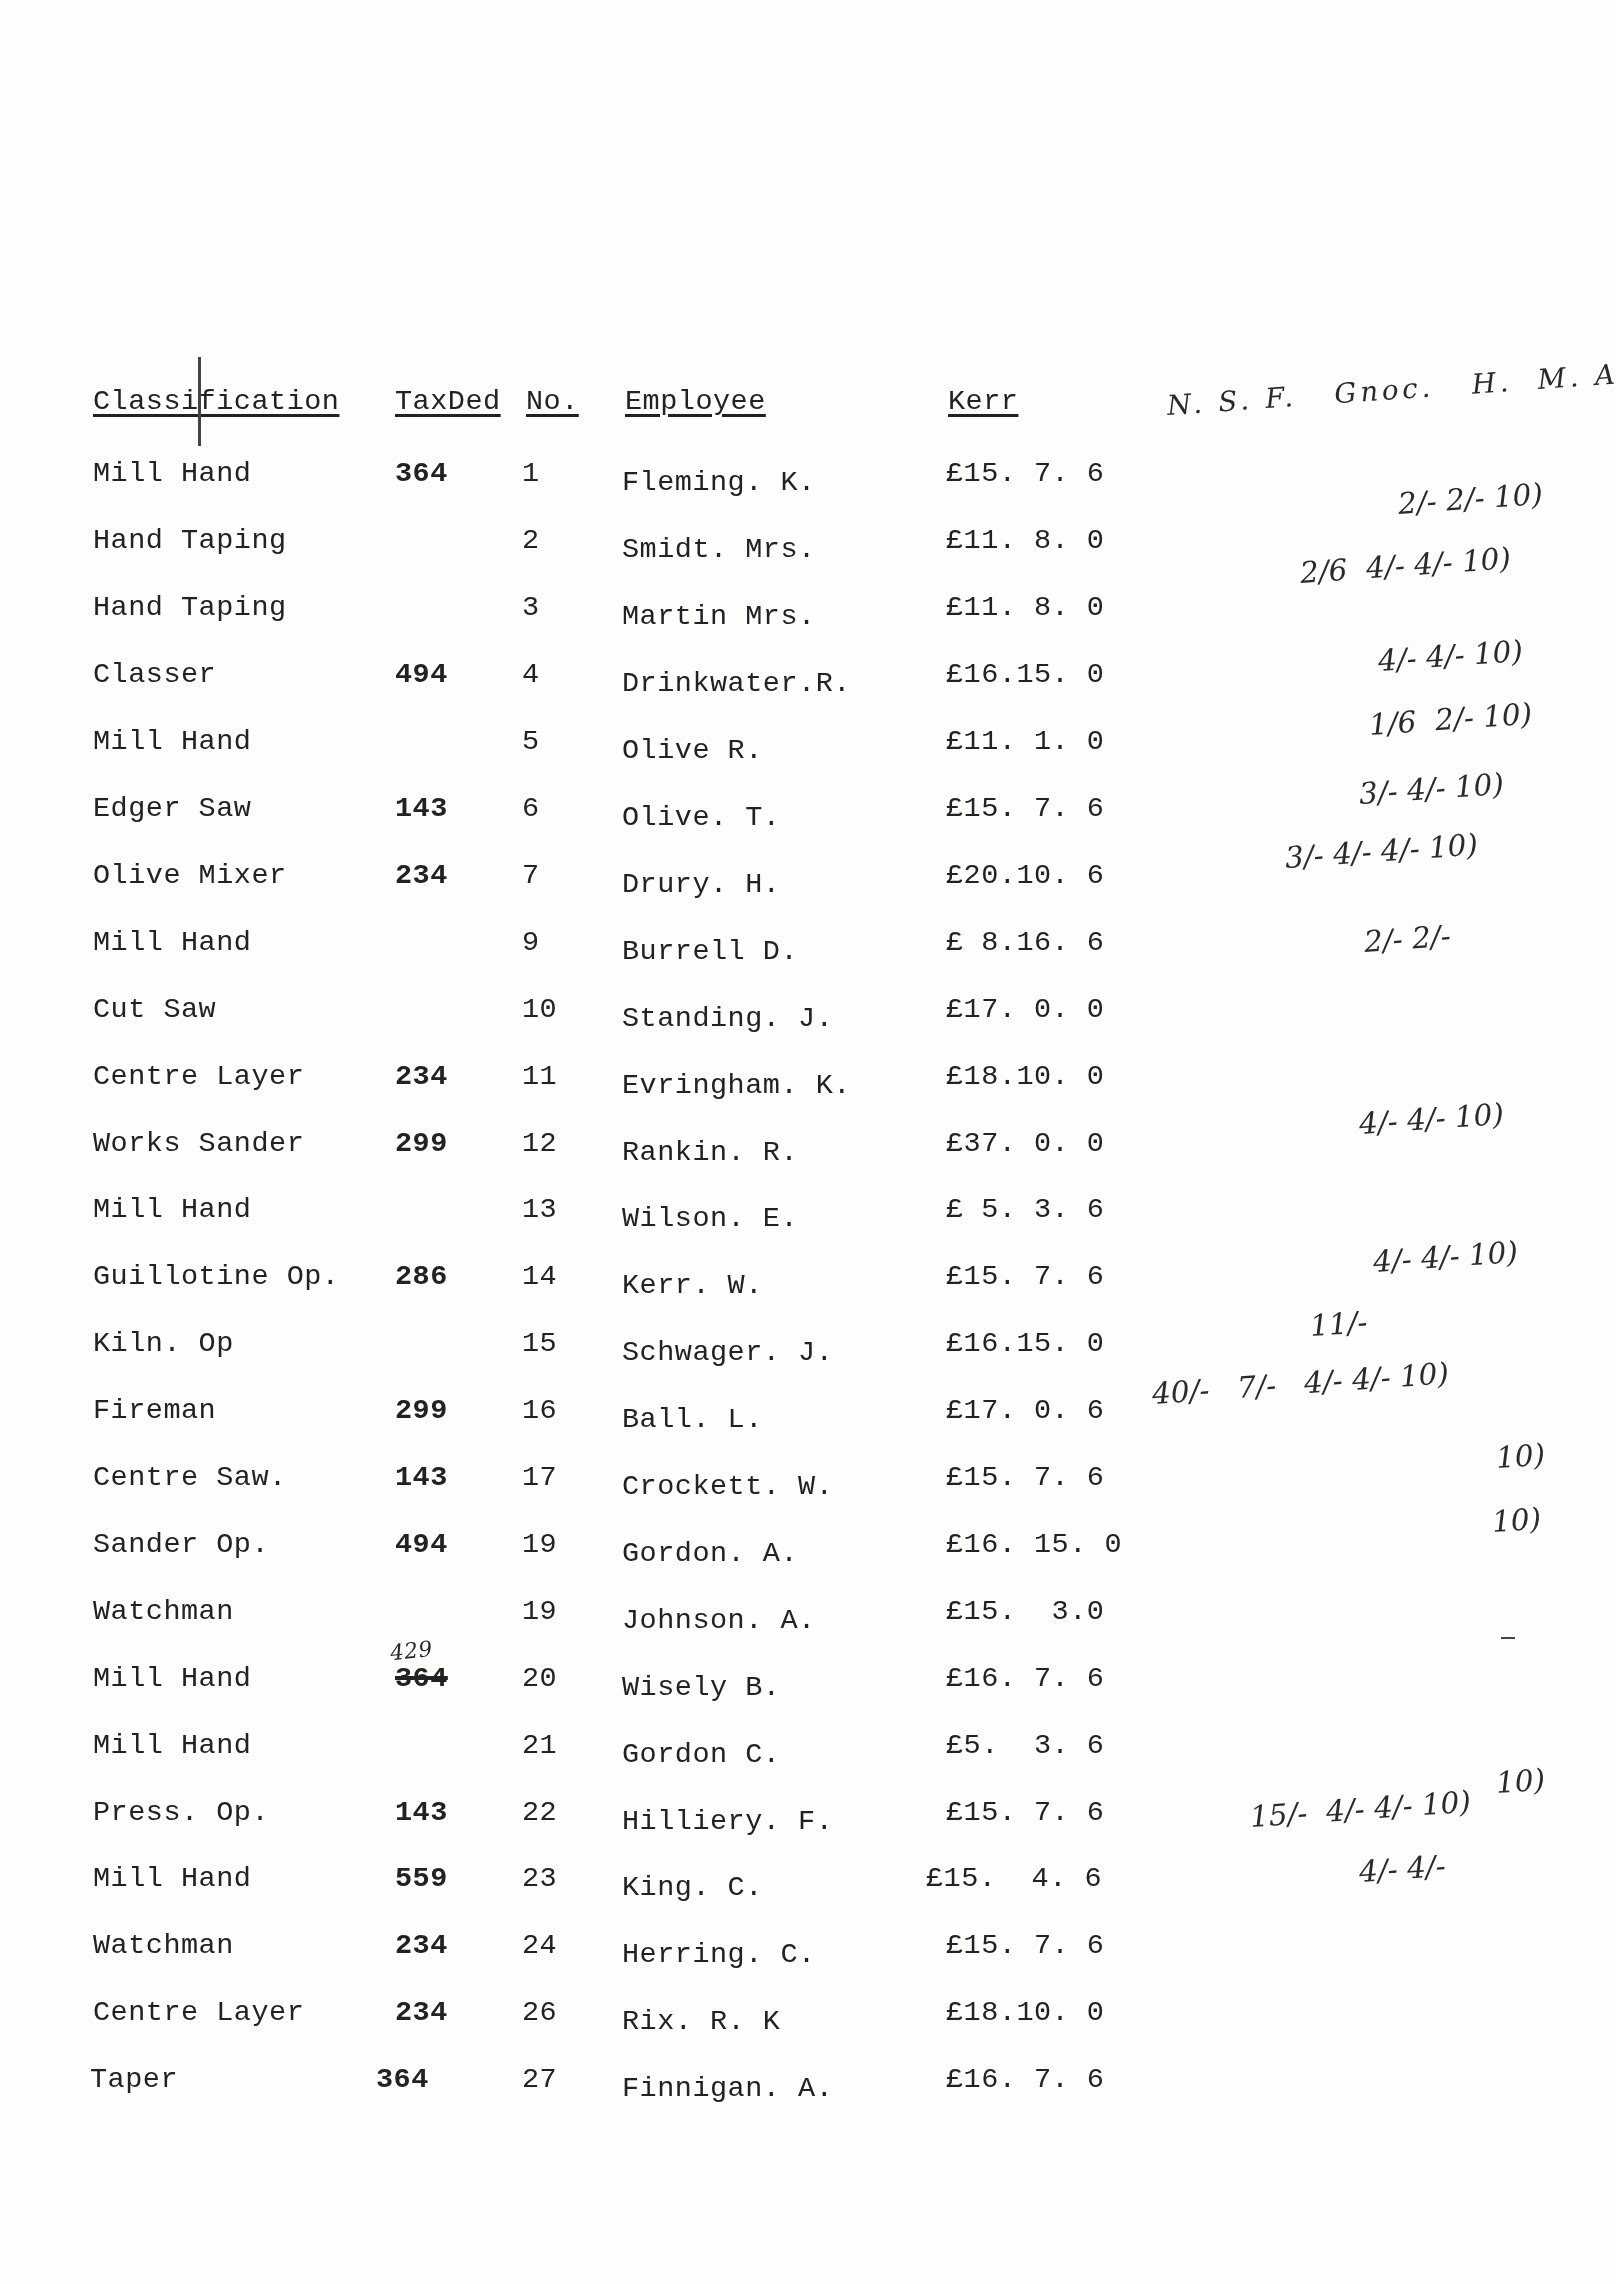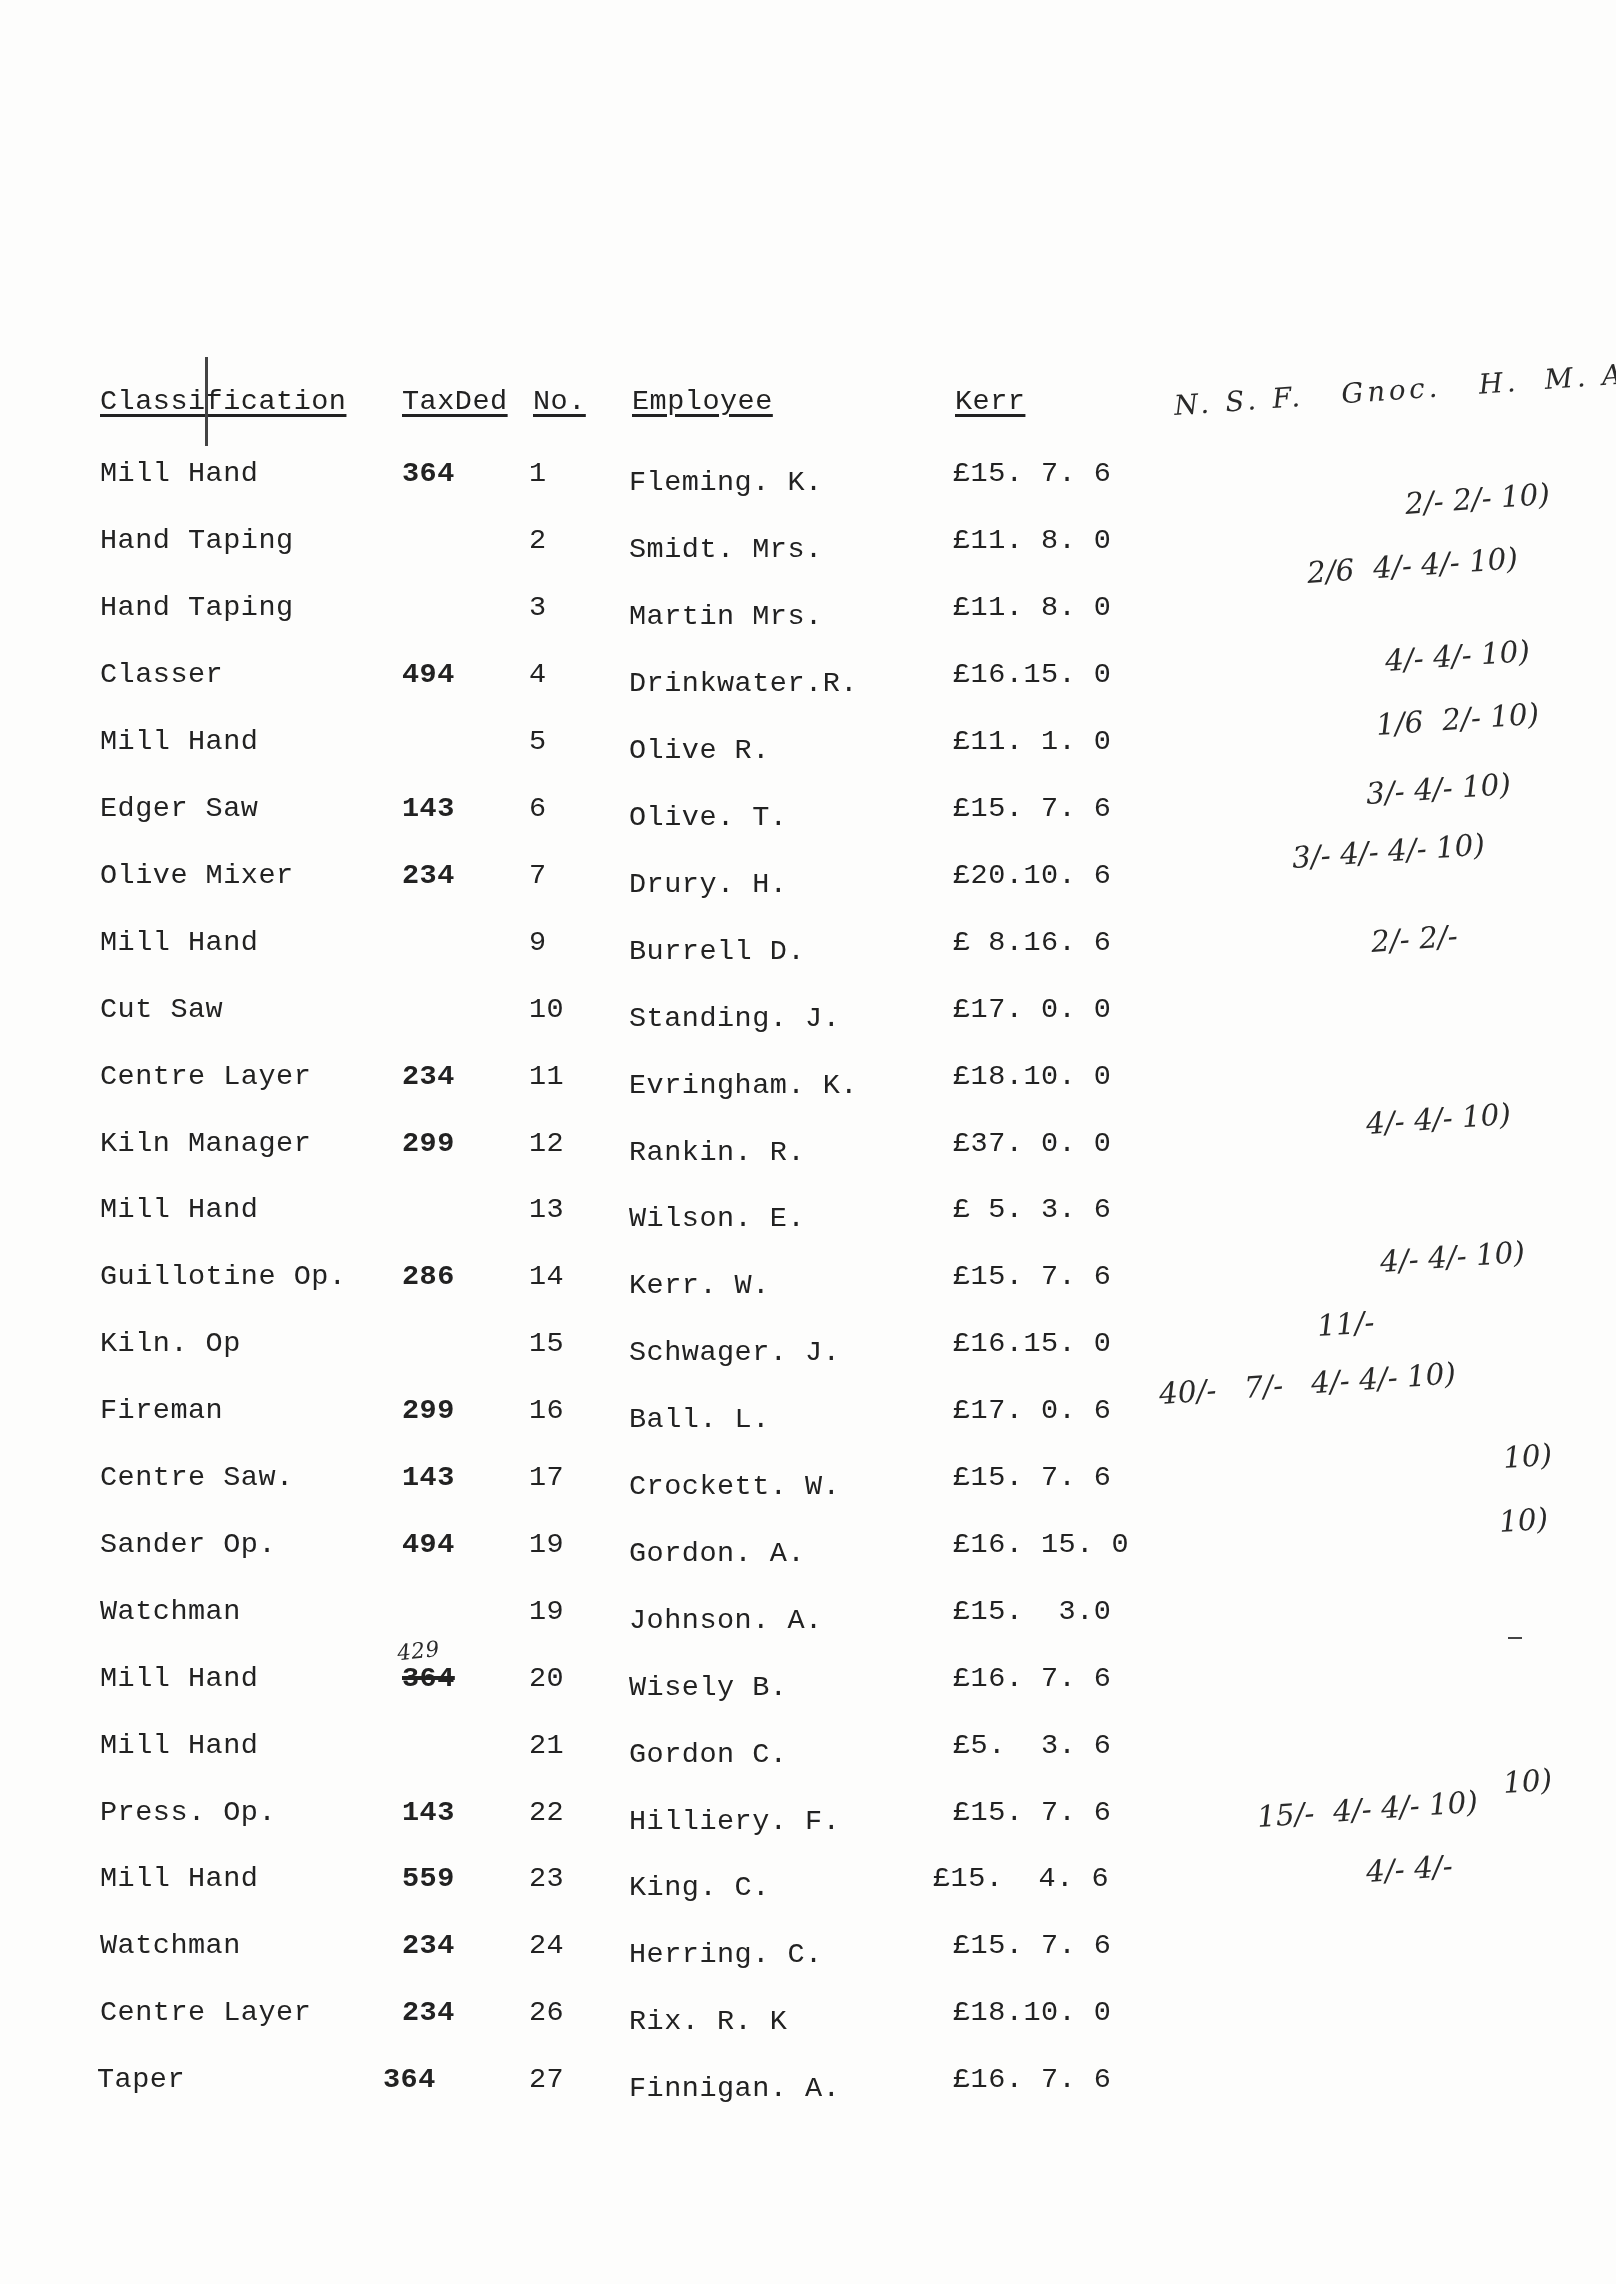--- a/index.html
+++ b/index.html
@@ -2,21 +2,21 @@
 <html style="font-size:7.9px"><head>
 <meta charset="utf-8">
 <style>
   html, body { margin: 0; padding: 0; background: #ffffff; }
   body {
     width: 1616px; height: 2284px; position: relative; overflow: hidden;
     background: #fdfdfc;
     font-family: "Liberation Mono", "DejaVu Sans Mono", monospace;
     color: #1c1c1c;
   }
-  .page { position: absolute; left: 8px; top: 0; width: 1401px; height: 2284px; }
+  .page { position: absolute; left: 1px; top: 0; width: 1401px; height: 2284px; }
   .typed { font-family: "Liberation Mono", "DejaVu Sans Mono", monospace; font-size: 28.5px; letter-spacing: 0.5px; color: #222; white-space: pre; }
   .hdr { position: absolute; top: 385px; text-decoration: underline; text-decoration-thickness: 3px; text-underline-offset: 4.9px; }
   .row { position: absolute; left: 0; width: 1616px; height: 67px; }
   .cell { position: absolute; top: 0; }
   .c-class { left: 92px; }
   .c-tax   { left: 394px; font-weight: bold; }
   .c-no    { left: 521px; }
   .c-emp   { left: 621px; margin-top: 9px; }
   .c-rate  { left: 945px; }
   .hand {
@@ -109,21 +109,21 @@
       <span class="cell c-rate">£17. 0. 0</span>
     </div>
     <div class="row typed" style="top:1060px">
       <span class="cell c-class">Centre Layer</span>
       <span class="cell c-tax">234</span>
       <span class="cell c-no">11</span>
       <span class="cell c-emp">Evringham. K.</span>
       <span class="cell c-rate">£18.10. 0</span>
     </div>
     <div class="row typed" style="top:1127px">
-      <span class="cell c-class">Kiln Manager</span>
+      <span class="cell c-class">Works Sander</span>
       <span class="cell c-tax">299</span>
       <span class="cell c-no">12</span>
       <span class="cell c-emp">Rankin. R.</span>
       <span class="cell c-rate">£37. 0. 0</span>
     </div>
     <div class="row typed" style="top:1193px">
       <span class="cell c-class">Mill Hand</span>
       <span class="cell c-tax"></span>
       <span class="cell c-no">13</span>
       <span class="cell c-emp">Wilson. E.</span>

